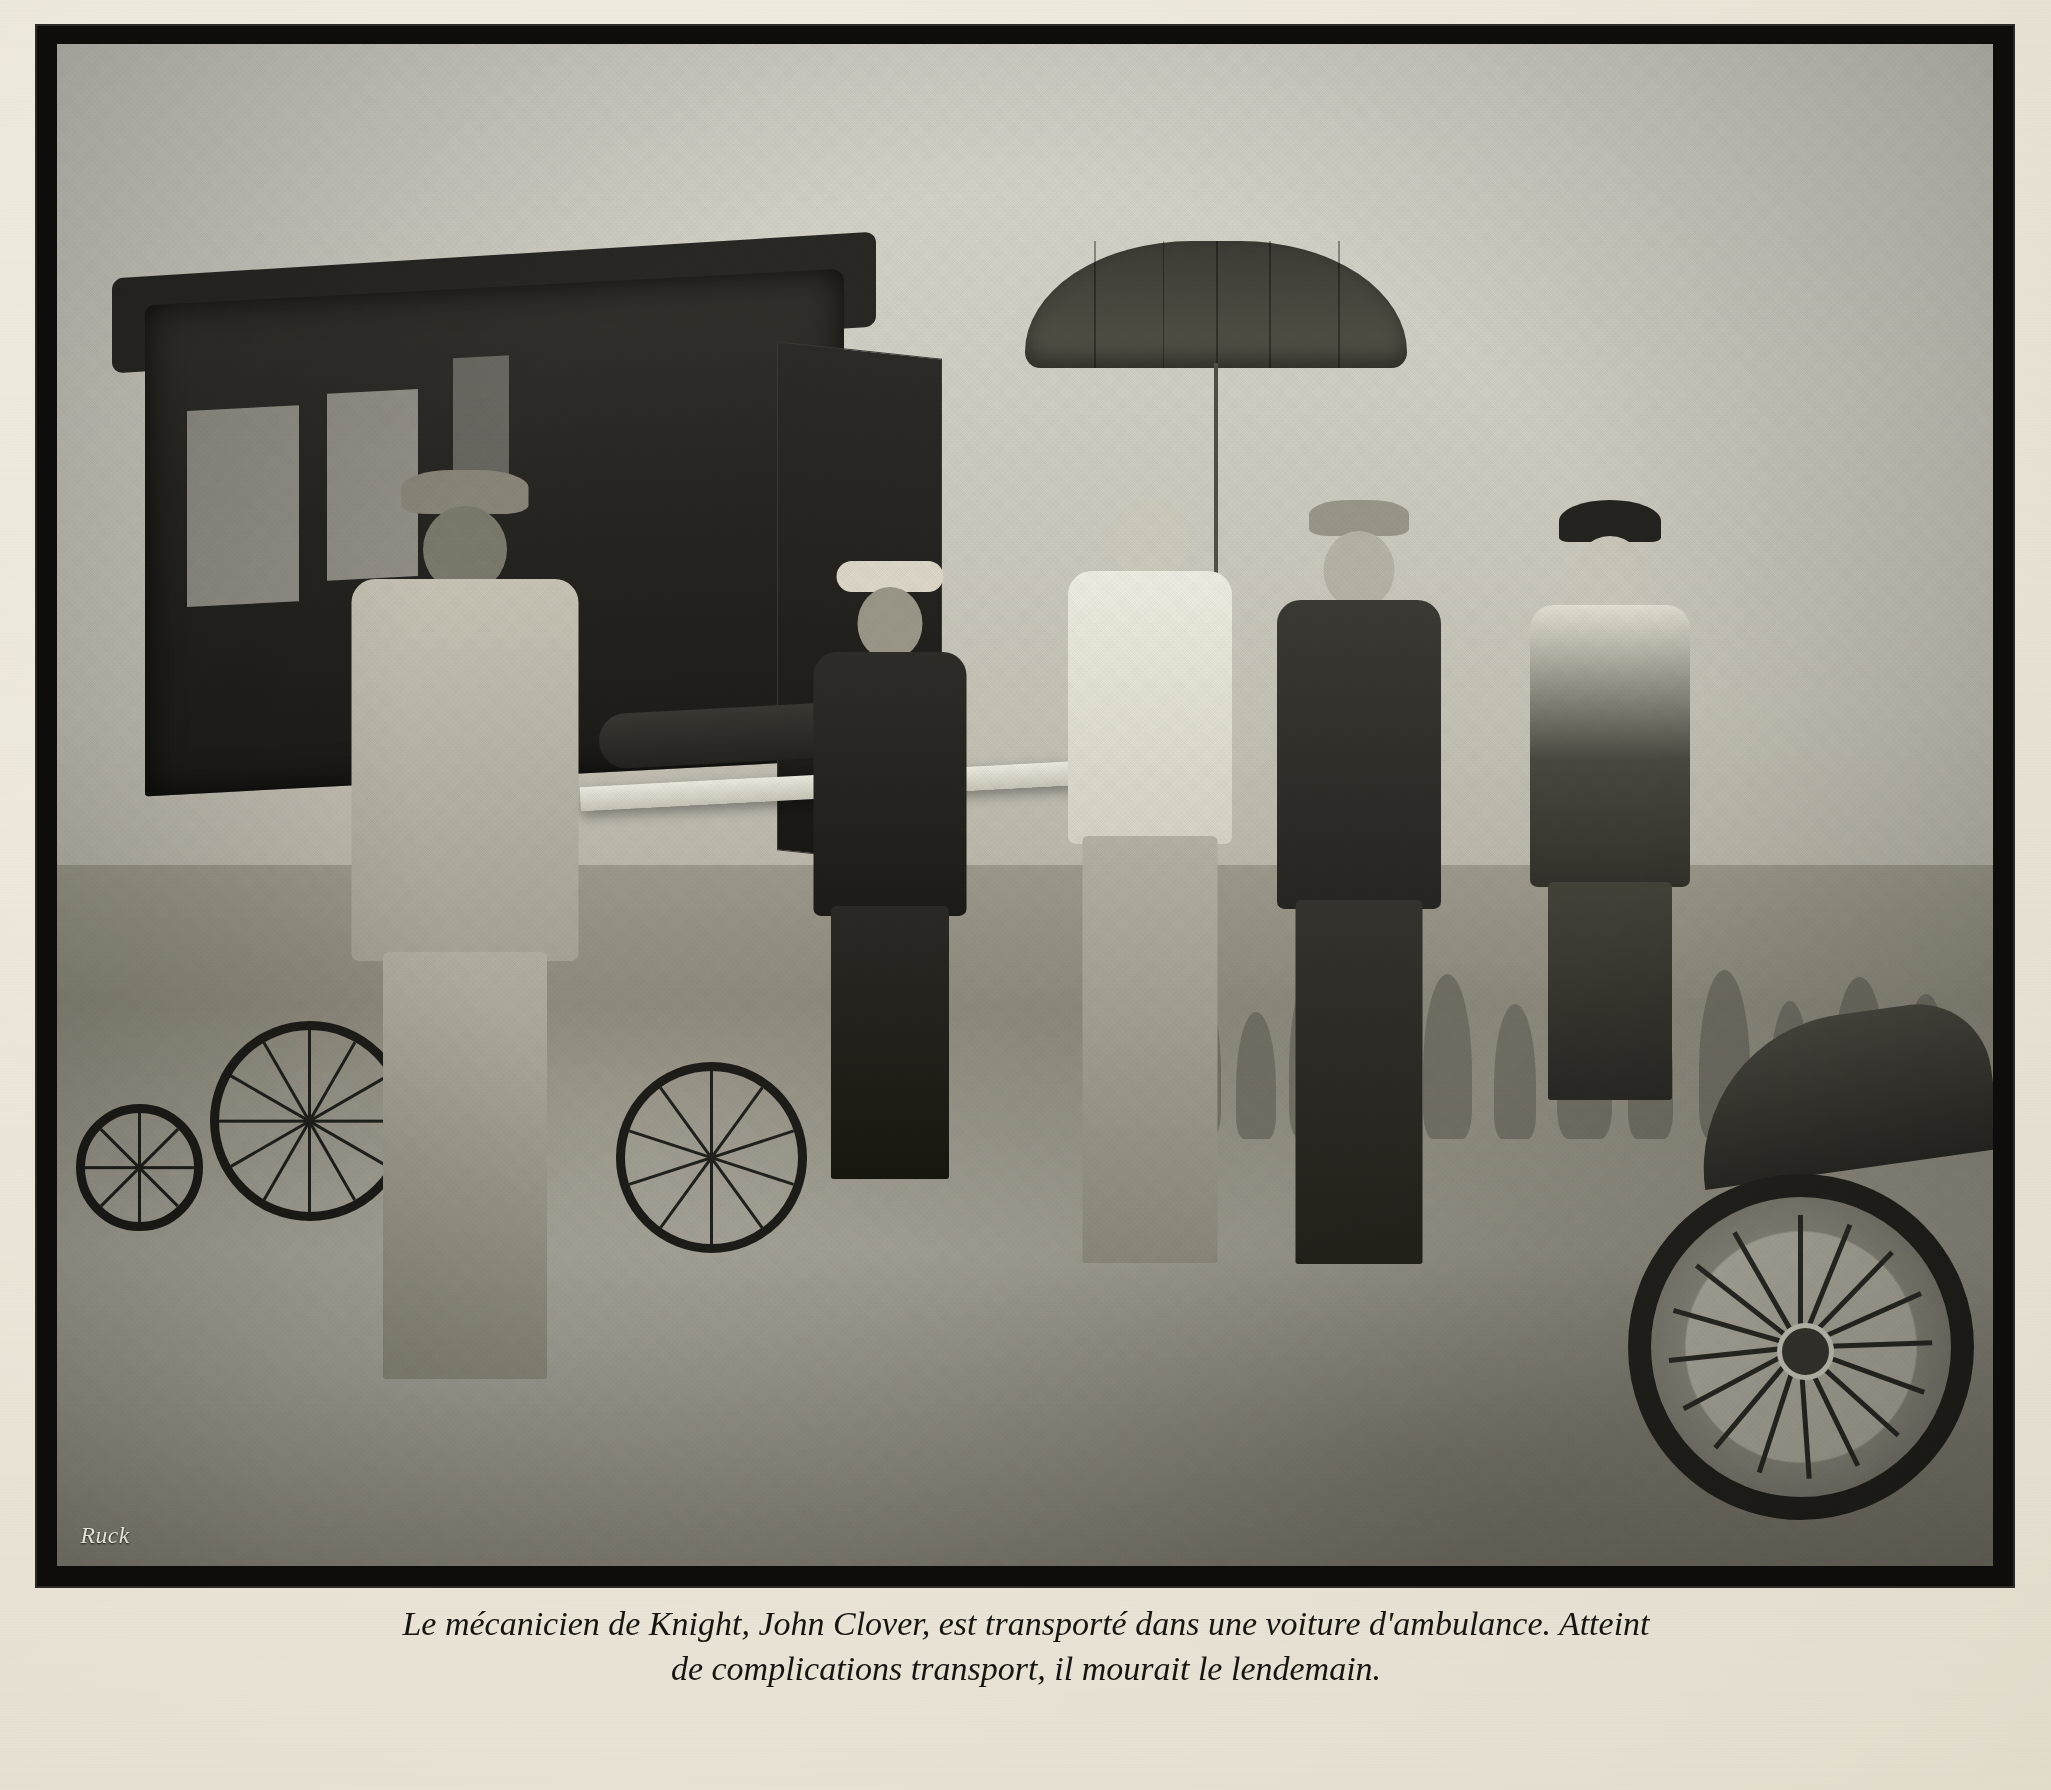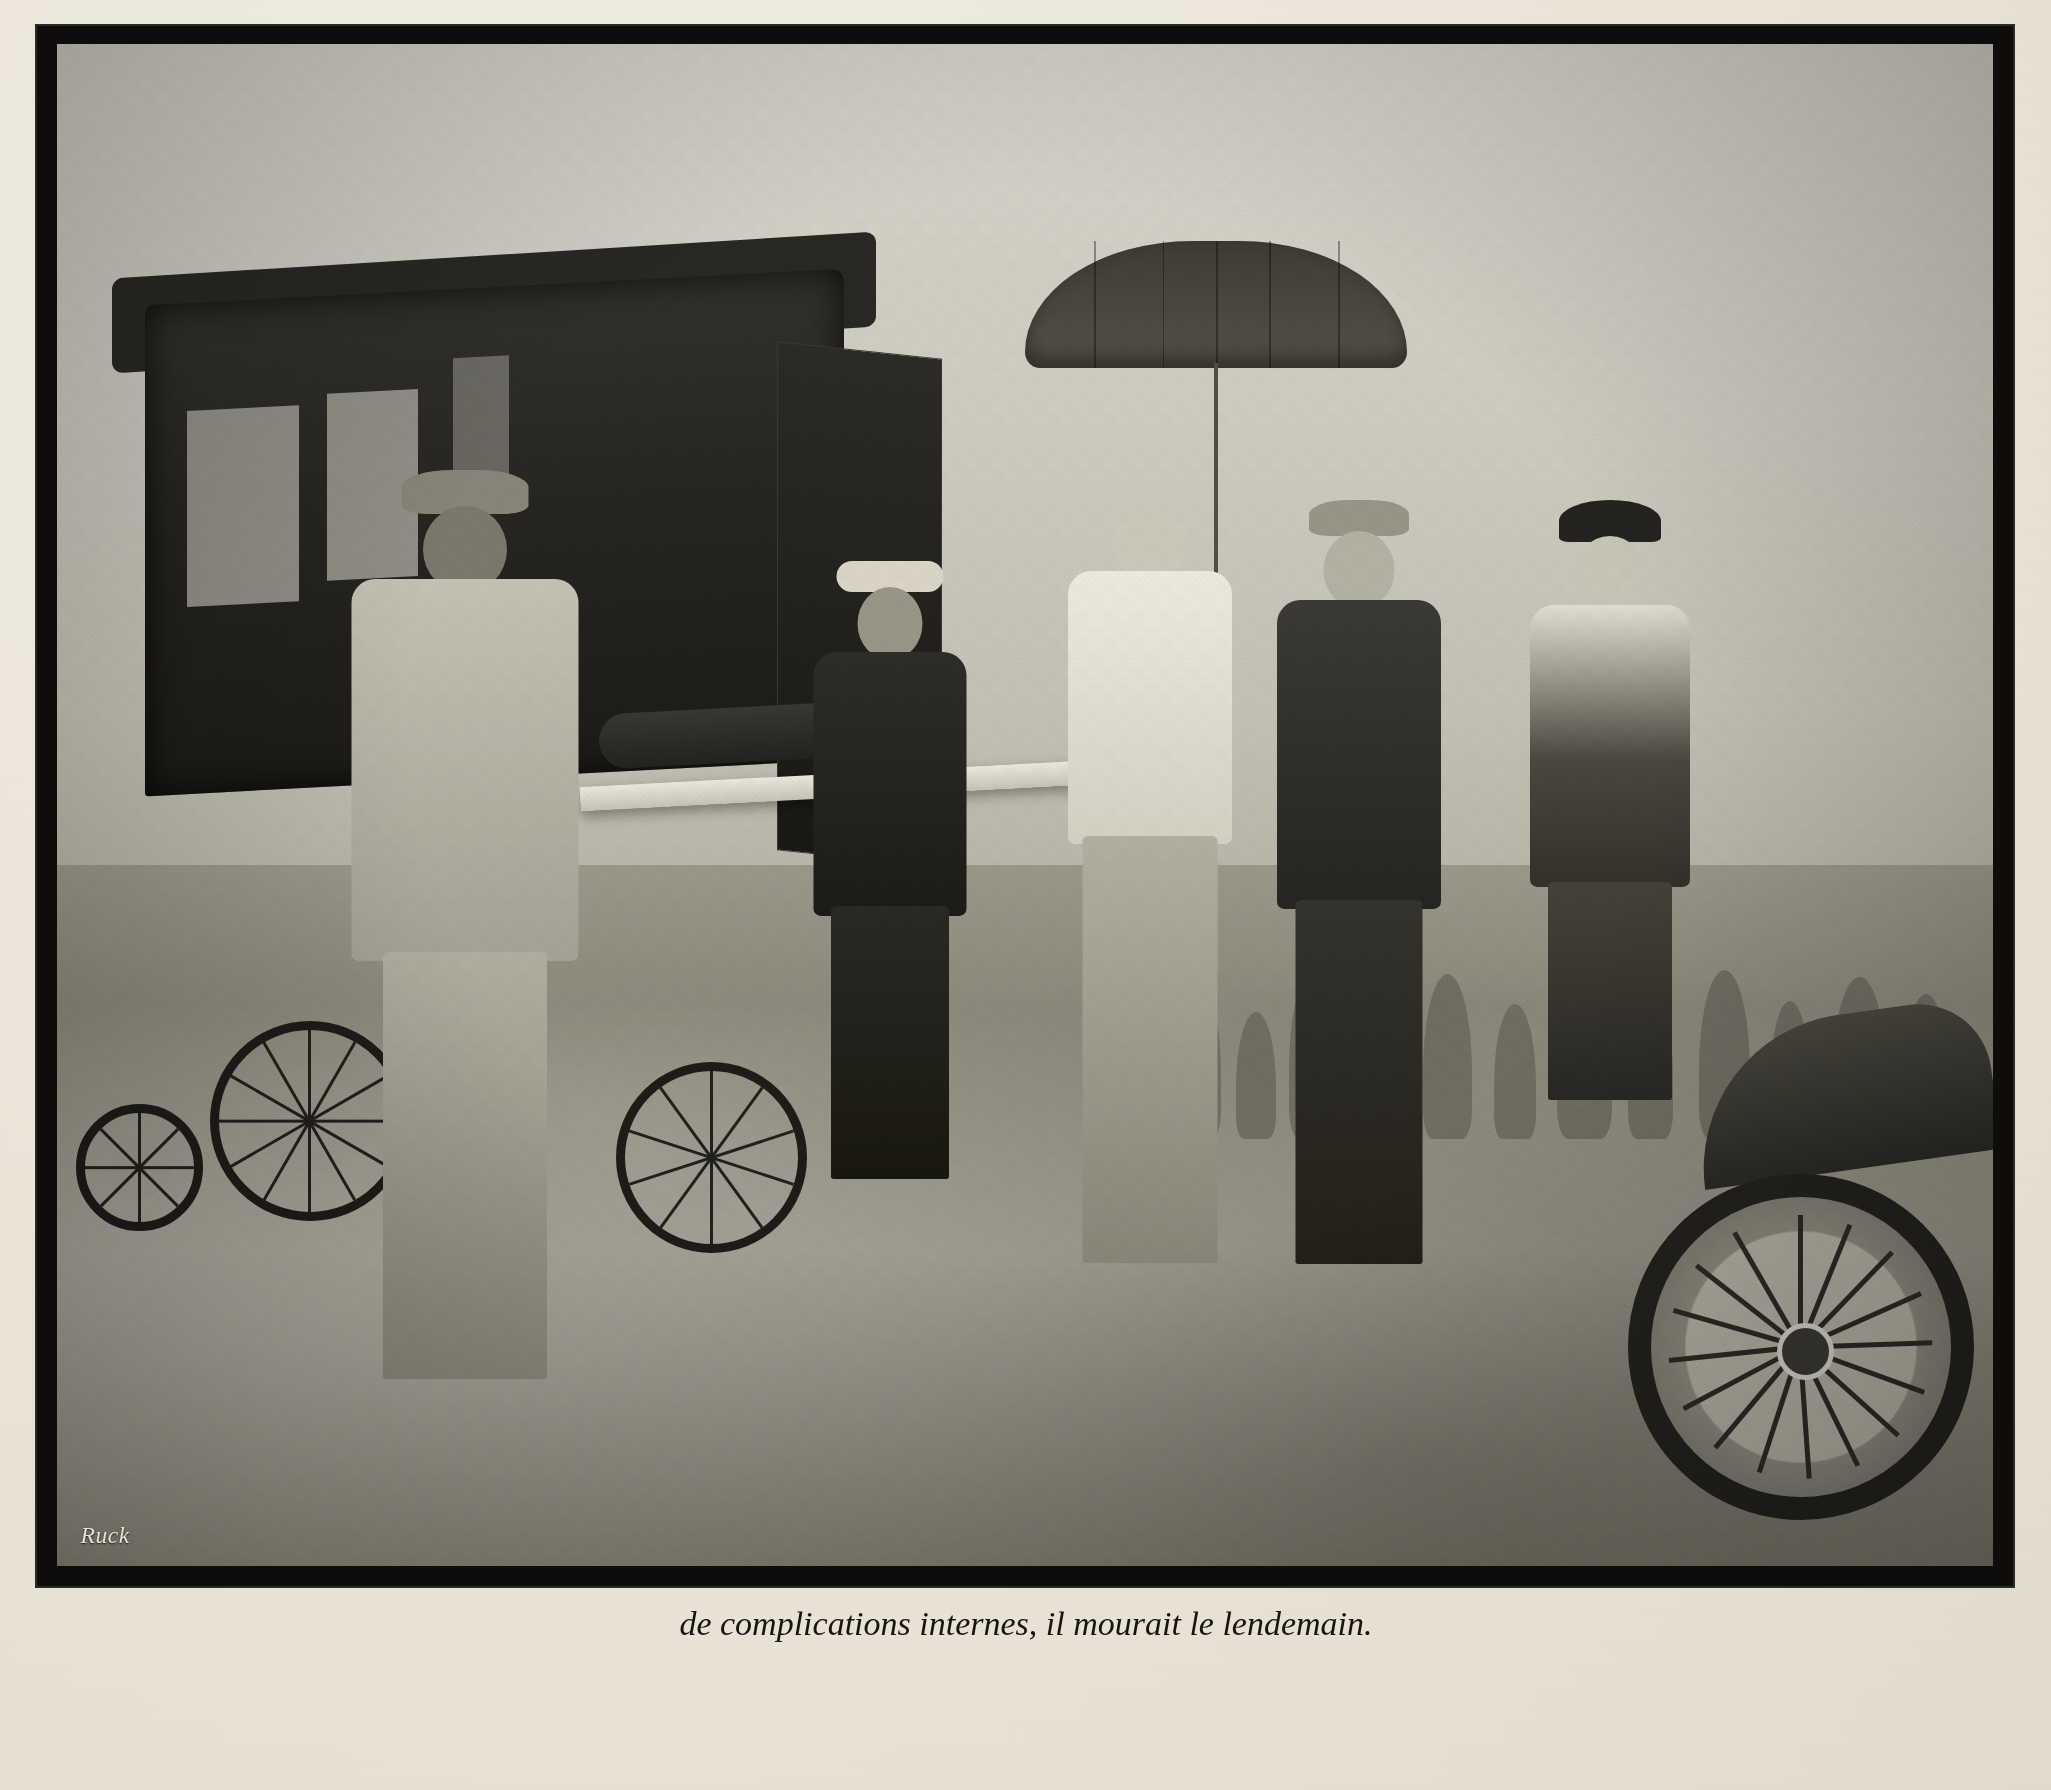--- a/index.html
+++ b/index.html
@@ -430,17 +430,18 @@
 
         <div class="grain"></div>
         <div class="vignette"></div>
 
         <div class="signature">Ruck</div>
       </div>
     </div>
   </div>
 
   <div class="caption">
-    <div class="caption-body">de complications internes, il mourait le lendemain.</div>
+    <div class="caption-body">Le mécanicien de Knight, John Clover, est transporté dans une voiture d'ambulance. Atteint</div>
+    <div class="caption-body">de complications transport, il mourait le lendemain.</div>
   </div>
 
 </div>
 
 
 </body></html>

